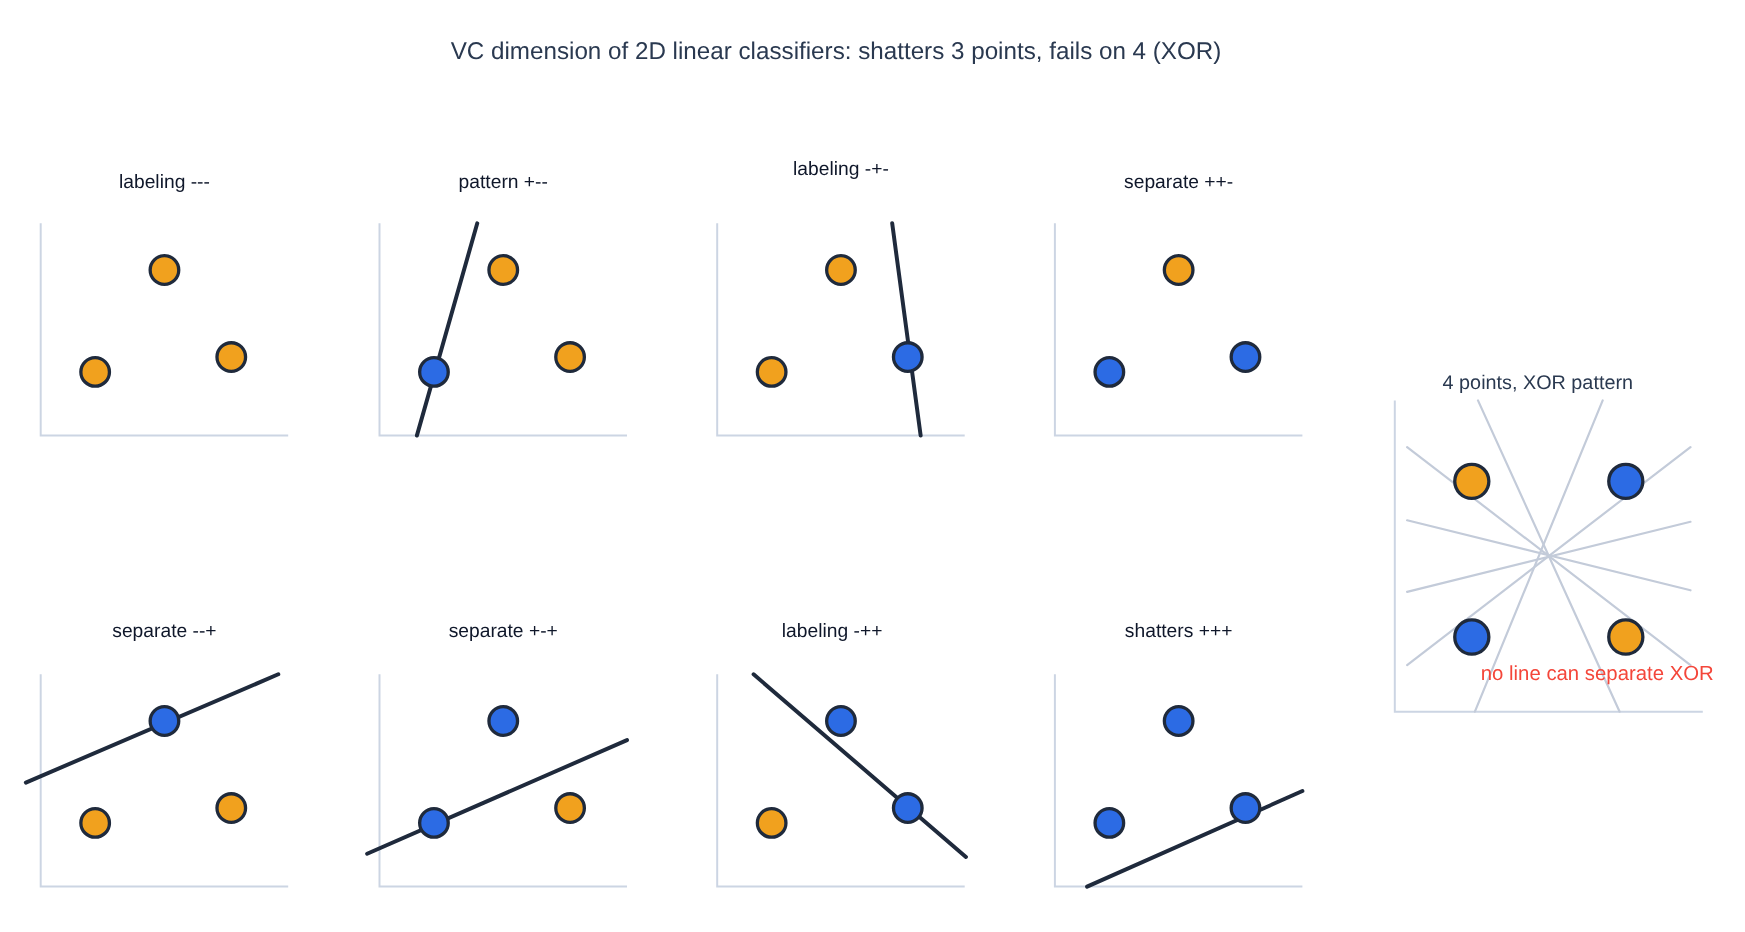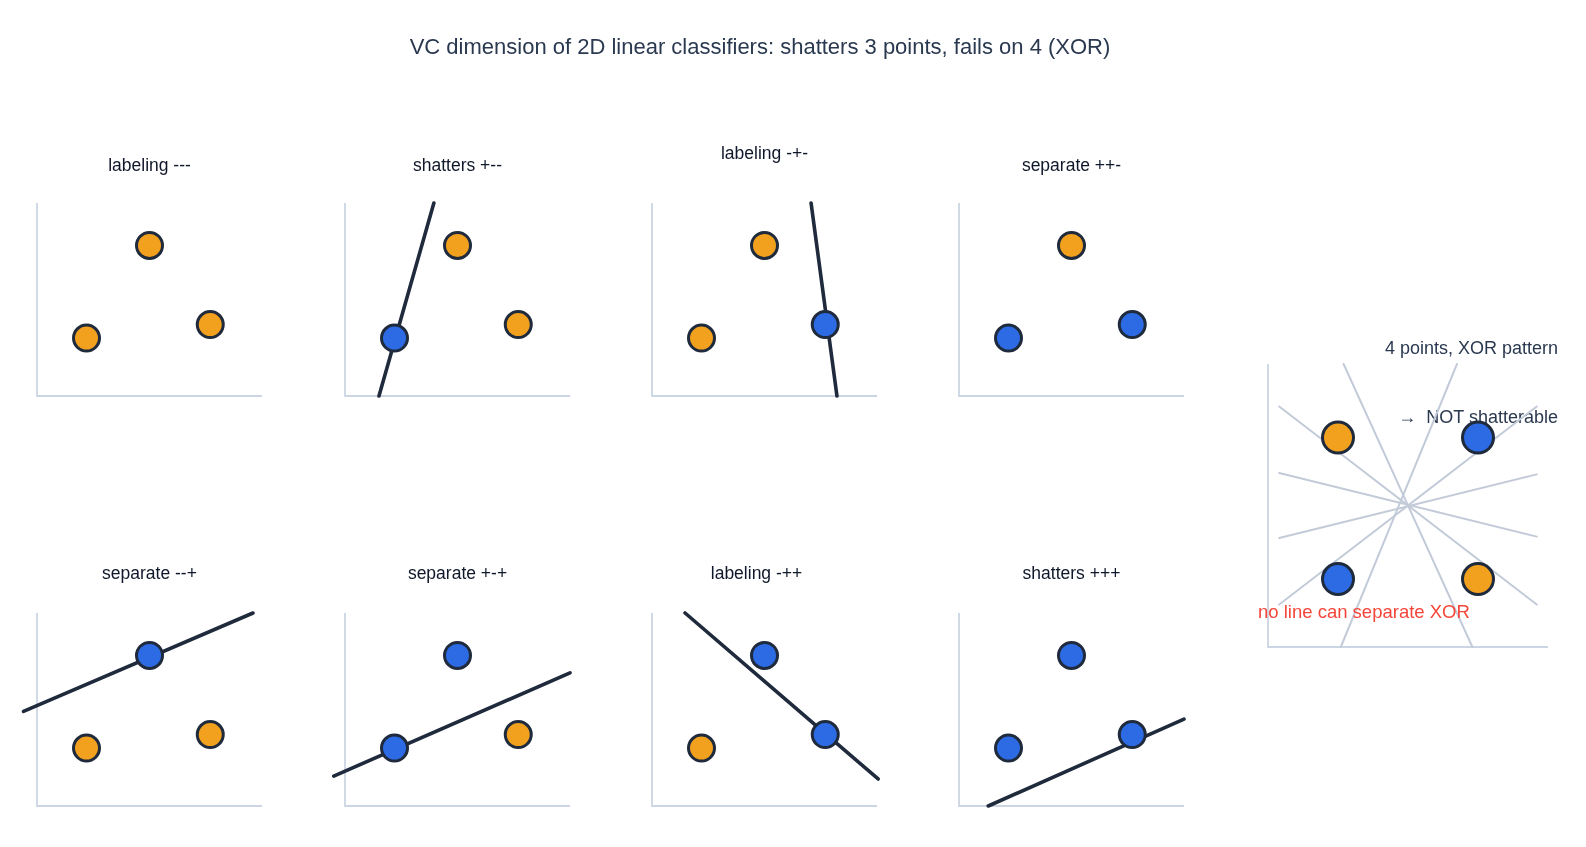--- a/index.html
+++ b/index.html
@@ -11,37 +11,37 @@
     position:absolute; left:160px; top:34px; width:1200px;
     text-align:center; font-size:22px; color:#2a3950;
   }
   .panel-title {
     position:absolute; width:225px; text-align:center;
     font-size:17.5px; color:#0f172a; white-space:pre;
   }
   .panel-svg { position:absolute; overflow:visible; }
   .xor-title {
     position:absolute; left:1238px; top:291px; width:320px;
-    text-align:right; font-size:18px; line-height:23px; color:#2a3950;
+    text-align:center; font-size:18px; line-height:23px; color:#2a3950;
     white-space:pre;
   }
   .xor-annotation {
     position:absolute; left:1258px; top:601px; width:300px;
-    text-align:left; font-size:18.5px; z-index:3;
+    text-align:right; font-size:18.5px; z-index:3;
   }
 </style>
 </head>
 <body>
 
 <div class="figure">
 
   <div class="fig-title" style="color: rgb(42, 57, 80);">VC dimension of 2D linear classifiers: shatters 3 points, fails on 4 (XOR)</div>
 
   <div class="panel-title" style="left:37px;top:155px">labeling ---</div>
-  <div class="panel-title" style="left:345px;top:155px">shatters +--</div>
+  <div class="panel-title" style="left:345px;top:155px">pattern +--</div>
   <div class="panel-title" style="left:652px;top:143px">labeling -+-</div>
   <div class="panel-title" style="left:959px;top:155px">separate ++-</div>
 
   <div class="panel-title" style="left:37px;top:563px">separate --+</div>
   <div class="panel-title" style="left:345px;top:563px">separate +-+</div>
   <div class="panel-title" style="left:644px;top:563px">labeling -++</div>
   <div class="panel-title" style="left:959px;top:563px">shatters +++</div>
 
   <svg class="panel-svg" id="svg-p0" style="left:12px;top:191px" width="275" height="220" viewBox="-25 -12 275 220">
       <path d="M0 0 L0 193 L225 193" fill="none" stroke="#ccd5e3" stroke-width="1.8"></path>
@@ -94,21 +94,20 @@
   <svg class="panel-svg" id="svg-p7" style="left:934px;top:601px" width="275" height="220" viewBox="-25 -12 275 220">
       <path d="M0 0 L0 193 L225 193" fill="none" stroke="#ccd5e3" stroke-width="1.8"></path>
       <line x1="29.25" y1="193" x2="225" y2="106.15" stroke="#1f2a3c" stroke-width="3.6" stroke-linecap="round"></line>
       <circle cx="49.5" cy="135.1" r="13" fill="#2c6be4" stroke="#1f2a3c" stroke-width="3"></circle>
       <circle cx="173.25" cy="121.59" r="13" fill="#2c6be4" stroke="#1f2a3c" stroke-width="3"></circle>
       <circle cx="112.5" cy="42.459999999999994" r="13" fill="#2c6be4" stroke="#1f2a3c" stroke-width="3"></circle>
     </svg>
 
   <div class="xor-title">
     <div>4 points, XOR pattern</div>
-    <div>→  NOT shatterable</div>
   </div>
   <svg class="panel-svg" id="svg-xor" style="left:1248px;top:352px" width="320" height="307" viewBox="-20 -12 320 307">
       <path d="M0 0 L0 283 L280 283" fill="none" stroke="#ccd5e3" stroke-width="1.8"></path>
       <line x1="75.60000000000001" y1="0" x2="204.4" y2="283" stroke="#c3cbd9" stroke-width="2" stroke-linecap="round"></line>
       <line x1="189" y1="0" x2="72.8" y2="283" stroke="#c3cbd9" stroke-width="2" stroke-linecap="round"></line>
       <line x1="11.200000000000001" y1="42.45" x2="268.8" y2="240.54999999999998" stroke="#c3cbd9" stroke-width="2" stroke-linecap="round"></line>
       <line x1="11.200000000000001" y1="240.54999999999998" x2="268.8" y2="42.45" stroke="#c3cbd9" stroke-width="2" stroke-linecap="round"></line>
       <line x1="11.200000000000001" y1="108.955" x2="268.8" y2="172.63" stroke="#c3cbd9" stroke-width="2" stroke-linecap="round"></line>
       <line x1="11.200000000000001" y1="174.045" x2="268.8" y2="110.37" stroke="#c3cbd9" stroke-width="2" stroke-linecap="round"></line>
       <circle cx="70" cy="73.58" r="15.5" fill="#f1a11e" stroke="#1f2a3c" stroke-width="3"></circle>

